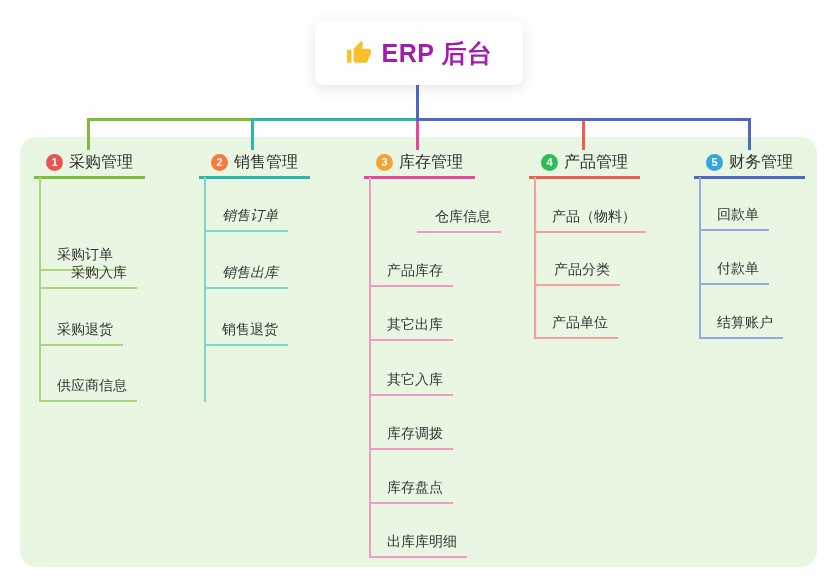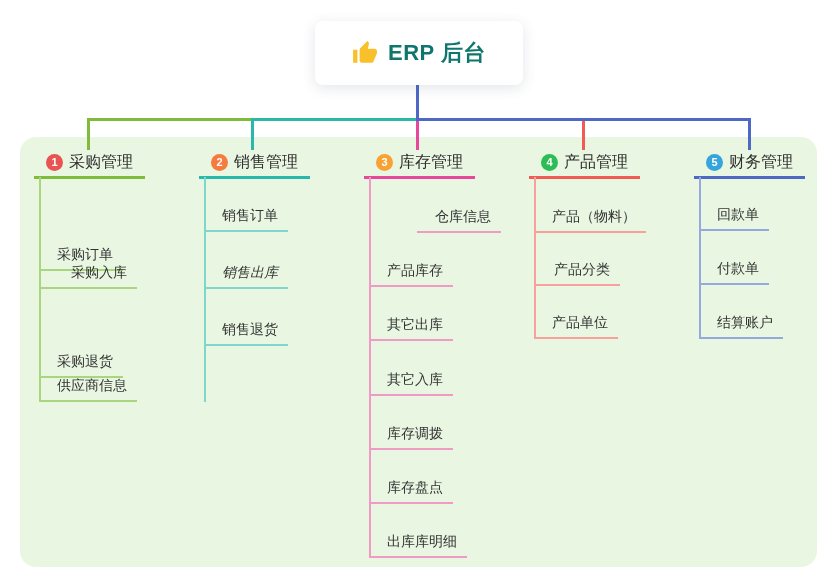--- a/index.html
+++ b/index.html
@@ -14,21 +14,21 @@
   }
   .conn{position:absolute;}
   .conn.h{height:3px;}
   .conn.v{width:3px;}
   .root-node{
     position:absolute;left:315px;top:21px;width:208px;height:64px;
     background:#ffffff;border-radius:8px;
     box-shadow:0 3px 14px rgba(60,70,90,0.14);
     display:flex;align-items:center;justify-content:center;gap:10px;
   }
-  .root-title{font-size:22px;font-weight:600;color:#0f766e;letter-spacing:0.5px;}
+  .root-title{font-size:25px;font-weight:600;color:#a21caf;letter-spacing:0.5px;}
   .thumb-icon{width:26px;height:26px;display:block;}
   .branch-header{
     position:absolute;width:111px;height:28px;
     display:flex;align-items:center;justify-content:center;gap:6px;
     border-bottom:3px solid #000;
   }
   .badge{
     width:17px;height:17px;border-radius:50%;flex:0 0 auto;
     color:#ffffff;font-size:11px;font-weight:bold;line-height:17px;text-align:center;
   }
@@ -70,29 +70,29 @@
     <span class="root-title">ERP 后台</span>
   </div>
 
   <div class="branch-header" style="left: 34px; top: 148px; border-bottom-color: rgb(127, 188, 60);">
     <span class="badge" style="background: rgb(233, 84, 82);">1</span>
     <span class="branch-title">采购管理</span>
   </div>
   <div class="spine" style="left: 39px; top: 177px; height: 225px; background: rgb(169, 213, 127);"></div>
   <div class="item" style="left:39px;top:206px"><span class="item-label" style="border-bottom-color: rgb(169, 213, 127); margin-top: 39px;">采购订单</span></div>
   <div class="item" style="left:39px;top:263px"><span class="item-label" style="border-bottom-color: rgb(169, 213, 127); padding-left: 32px;">采购入库</span></div>
-  <div class="item" style="left:39px;top:320px"><span class="item-label" style="border-bottom-color: rgb(169, 213, 127); margin-top: 32px;">采购退货</span></div>
+  <div class="item" style="left:39px;top:320px"><span class="item-label" style="border-bottom-color: rgb(169, 213, 127);">采购退货</span></div>
   <div class="item" style="left:39px;top:376px"><span class="item-label" style="border-bottom-color: rgb(169, 213, 127);">供应商信息</span></div>
 
   <div class="branch-header" style="left: 199px; top: 148px; border-bottom-color: rgb(40, 185, 172);">
     <span class="badge" style="background: rgb(245, 123, 62);">2</span>
     <span class="branch-title">销售管理</span>
   </div>
   <div class="spine" style="left: 204px; top: 177px; height: 225px; background: rgb(127, 214, 203);"></div>
-  <div class="item" style="left:204px;top:206px"><span class="item-label" style="border-bottom-color: rgb(127, 214, 203);">销售订单</span></div>
+  <div class="item" style="left:204px;top:206px"><span class="item-label" style="border-bottom-color: rgb(127, 214, 203); font-style: italic;">销售订单</span></div>
   <div class="item" style="left:204px;top:263px"><span class="item-label" style="border-bottom-color: rgb(127, 214, 203); font-style: italic;">销售出库</span></div>
   <div class="item" style="left:204px;top:320px"><span class="item-label" style="border-bottom-color: rgb(127, 214, 203);">销售退货</span></div>
 
   <div class="branch-header" style="left: 364px; top: 148px; border-bottom-color: rgb(232, 72, 156);">
     <span class="badge" style="background: rgb(248, 162, 52);">3</span>
     <span class="branch-title">库存管理</span>
   </div>
   <div class="spine" style="left: 369px; top: 177px; height: 381px; background: rgb(242, 154, 198);"></div>
   <div class="item" style="left:369px;top:207px"><span class="item-label" style="border-bottom-color: rgb(242, 154, 198); margin-left: 48px;">仓库信息</span></div>
   <div class="item" style="left:369px;top:261px"><span class="item-label" style="border-bottom-color: rgb(242, 154, 198);">产品库存</span></div>

